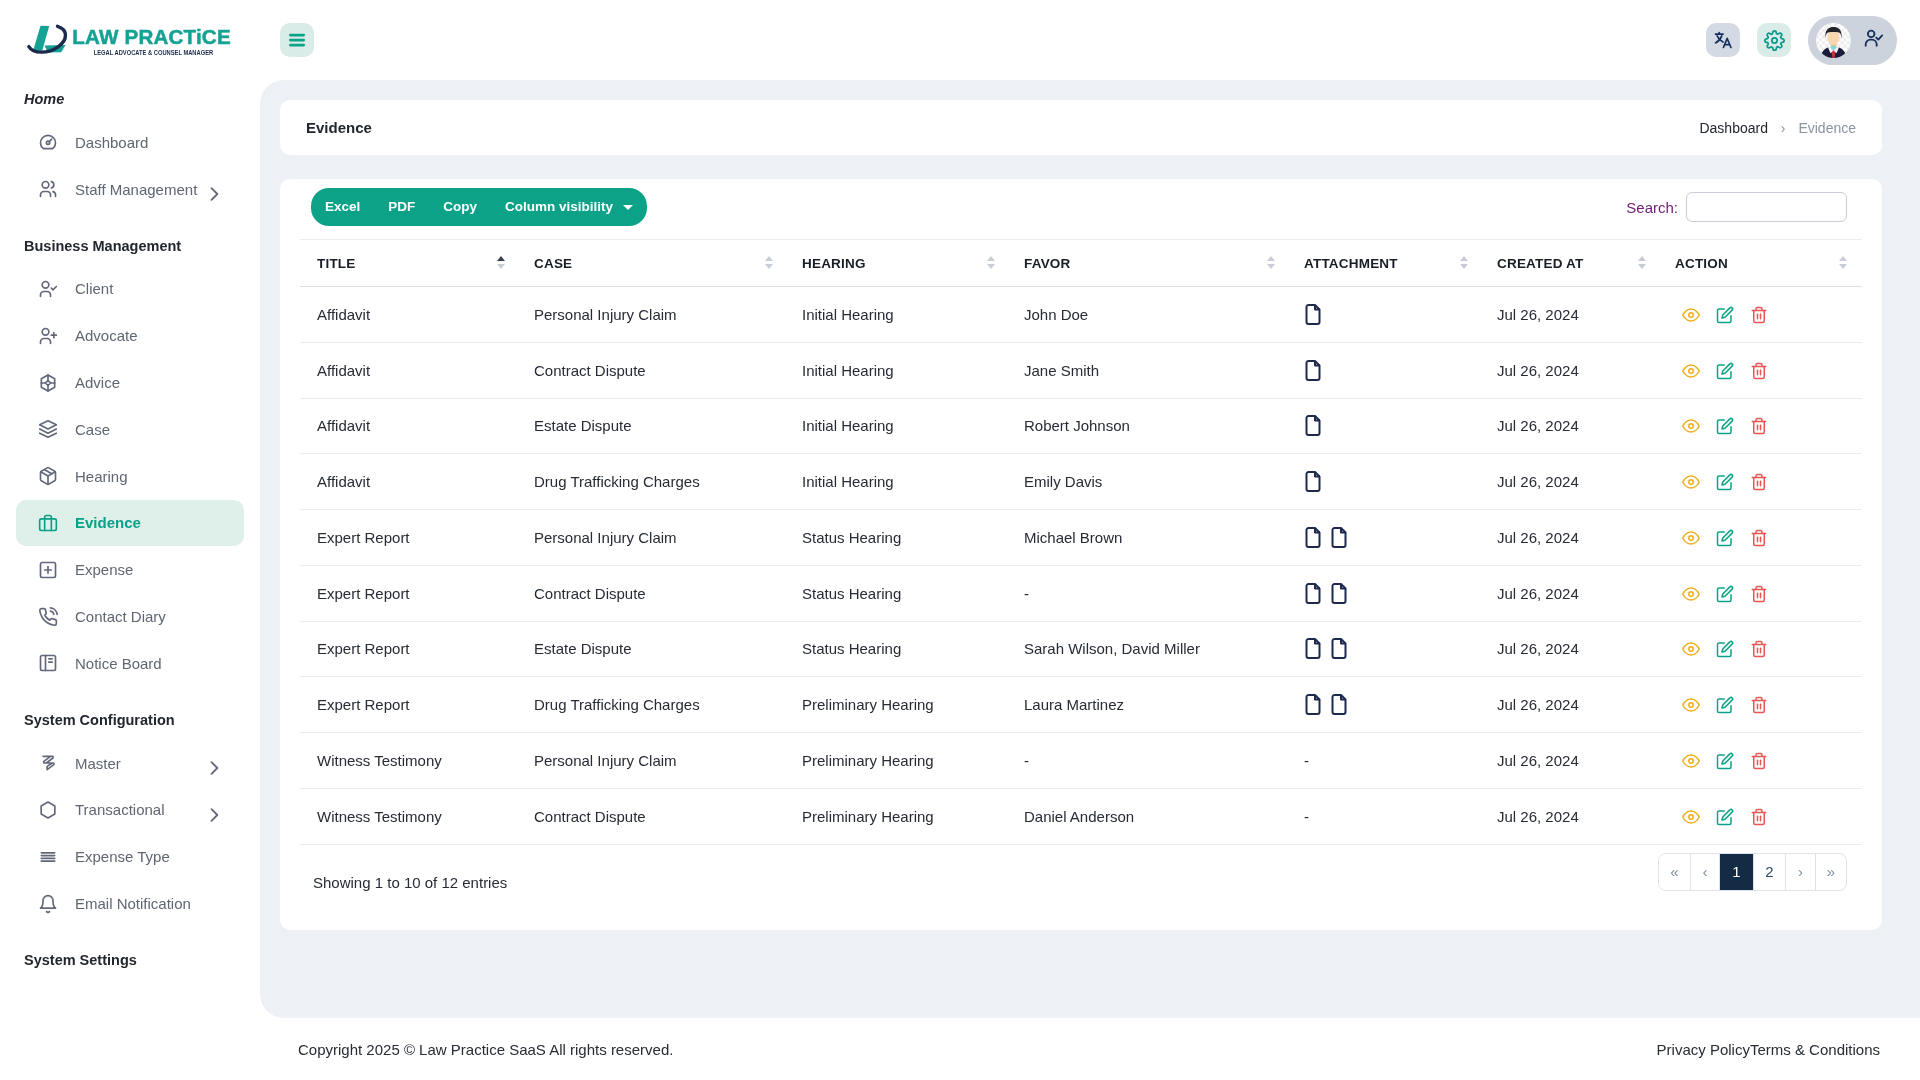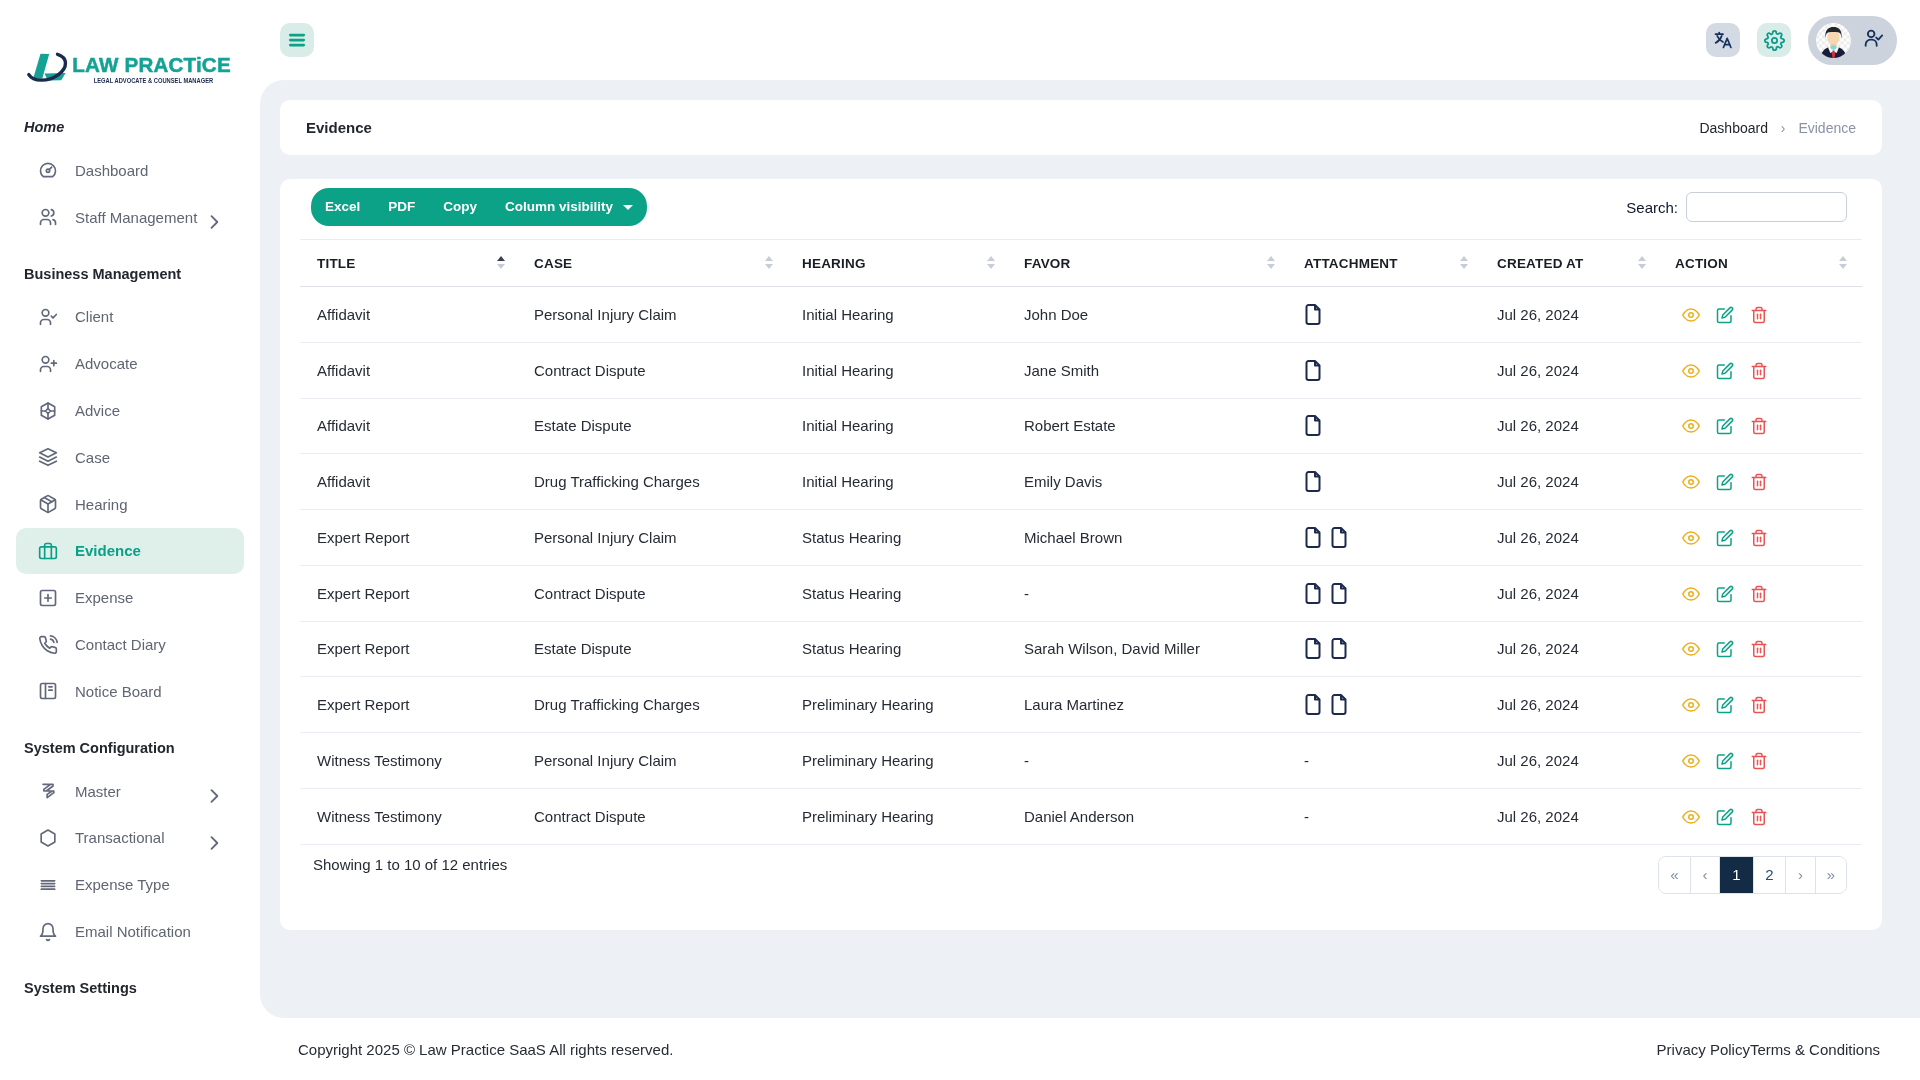--- a/index.html
+++ b/index.html
@@ -1,18 +1,18 @@
 <!DOCTYPE html>
 <html><head>
 <meta charset="utf-8">
 <style>
   * { margin:0; padding:0; box-sizing:border-box; }
   html,body { width:1920px; height:1080px; overflow:hidden; background:#fff;
     font-family:"Liberation Sans", sans-serif; }
-  .sidebar { position:absolute; left:0; top:0; width:260px; height:944px; background:#fff; z-index:2;margin-top:28px; }
+  .sidebar { position:absolute; left:0; top:0; width:260px; height:944px; background:#fff; z-index:2; }
   .topbar { position:absolute; left:260px; top:0; right:0; height:80px; background:#fff; }
   .content { position:absolute; left:260px; top:80px; width:1660px; height:938px;
     background:#edf1f5; border-radius:24px 0 0 24px; padding:20px 38px 20px 20px; }
   .footer { position:absolute; left:260px; top:1018px; right:0; height:62px; background:#fff;
     display:flex; align-items:center; padding:0 40px 0 38px; color:#272c35; font-size:15px; }
   .footer .sp { flex:1; }
   .footer a { color:#272c35; text-decoration:none;text-align:right; }
   .footer .tc { }
 
   
@@ -51,41 +51,41 @@
   .bc-card .crumb .sep { color:#8a93a2; margin:0 9px; }
   .bc-card .crumb .cur { color:#8a93a2; }
 
   .main-card { background:#fff; border-radius:10px; padding:9px 20px 0 20px; height:751px; }
   .toolbar { display:flex; align-items:center; height:38px; margin-top:0; }
   .btn-group { display:flex; margin-left:11px; background:#0ba287; border-radius:18px; height:38px; align-items:center; }
   .btn { color:#fff; font-weight:bold; font-size:13.5px; padding:0 14px; line-height:38px; }
   .caret { display:inline-block; width:0; height:0; border-left:5px solid transparent;
     border-right:5px solid transparent; border-top:5px solid #fff; margin-left:6px; vertical-align:middle; }
   .toolbar .sp { flex:1; }
-  .toolbar .slabel { font-size:15px; color:#0f172a; margin-right:8px; }
+  .toolbar .slabel { font-size:15px; color:#701a75; margin-right:8px; }
   .sinput { margin-right:15px; width:161px; height:30px; border:1px solid #c9ced8; border-radius:6px; background:#fff; }
 
   
   table { border-collapse:collapse; width:1562px; margin-top:13px; table-layout:fixed; }
   th { text-align:left; font-size:13.5px; color:#181d26; border-top:1px solid #e9ecf1;
     border-bottom:1px solid #dde1e7; height:47px; padding:0 0 0 14px; position:relative;
     letter-spacing:0.2px; }
   .sort { position:absolute; right:15px; top:50%; margin-top:-7px; width:8px; height:14px; }
   .sort i { display:block; width:0; height:0; border-left:4px solid transparent;
     border-right:4px solid transparent; }
   .sort .up { border-bottom:5px solid #c7ccd6; margin-bottom:3px; }
   .sort .dn { border-top:5px solid #c7ccd6; }
   .sort .up.on { border-bottom-color:#394151; }
   td:first-child, th:first-child { padding-left:17px !important; }
   td { font-size:15px; color:#262b35; border-bottom:1px solid #e9ecf1; height:55.75px;
     padding:0 0 0 14px; }
   .att svg { margin-right:8px; vertical-align:middle; }
   td.act { padding-left:21px; } .act svg { margin-right:16px; vertical-align:middle; }
 
-  .table-foot { display:flex; align-items:flex-start; margin-top:8px; height:38px; }
+  .table-foot { display:flex; align-items:flex-end; margin-top:8px; height:38px; }
   .table-foot .info { font-size:15px; color:#262b35; margin-left:13px; padding-top:3px; }
   .table-foot .sp { flex:1; }
   .pager { display:flex; margin-right:15px; margin-top:3px; border:1px solid #dee2ea; border-radius:8px; overflow:hidden; height:38px; }
   .pg:nth-child(1){width:31px}.pg:nth-child(2){width:29px}.pg:nth-child(3){width:34px}
   .pg:nth-child(4){width:32px}.pg:nth-child(5){width:30px}.pg:nth-child(6){width:31px}
   .pg { padding:0; display:flex; align-items:center; justify-content:center;
     font-size:15px; color:#7f8da1; border-left:1px solid #dee2ea; background:#fff; }
   .pg:first-child { border-left:none; }
   .pg.num { color:#2c4a6e; }
   .pg.active { background:#132b44; color:#fff; }
@@ -197,21 +197,21 @@
                 <path d="M3 6h18"></path>
                 <path d="M19 6v14a2 2 0 0 1-2 2H7a2 2 0 0 1-2-2V6m3 0V4a2 2 0 0 1 2-2h4a2 2 0 0 1 2 2v2"></path>
                 <path d="M10 11v6"></path>
                 <path d="M14 11v6"></path>
               </svg></td>
           </tr>
           <tr>
             <td>Affidavit</td>
             <td>Estate Dispute</td>
             <td>Initial Hearing</td>
-            <td>Robert Estate</td>
+            <td>Robert Johnson</td>
             <td class="att"><svg width="18" height="21" viewBox="0 0 18 21" fill="none" stroke="#1d2a4e" stroke-width="2" stroke-linejoin="round">
                 <path d="M11 1H4.5A2 2 0 0 0 2.5 3v15a2 2 0 0 0 2 2h9a2 2 0 0 0 2-2V5.5Z"></path>
                 <path d="M11 1v4.5h4.5"></path>
               </svg></td>
             <td>Jul 26, 2024</td>
             <td class="act"><svg width="18" height="18" viewBox="0 0 24 24" fill="none" stroke="#eead19" stroke-width="2" stroke-linecap="round" stroke-linejoin="round">
                 <path d="M1 12s4-8 11-8 11 8 11 8-4 8-11 8-11-8-11-8z"></path>
                 <circle cx="12" cy="12" r="3"></circle>
               </svg><svg width="18" height="18" viewBox="0 0 24 24" fill="none" stroke="#0ba287" stroke-width="2" stroke-linecap="round" stroke-linejoin="round">
                 <path d="M11 4H4a2 2 0 0 0-2 2v14a2 2 0 0 0 2 2h14a2 2 0 0 0 2-2v-7"></path>

